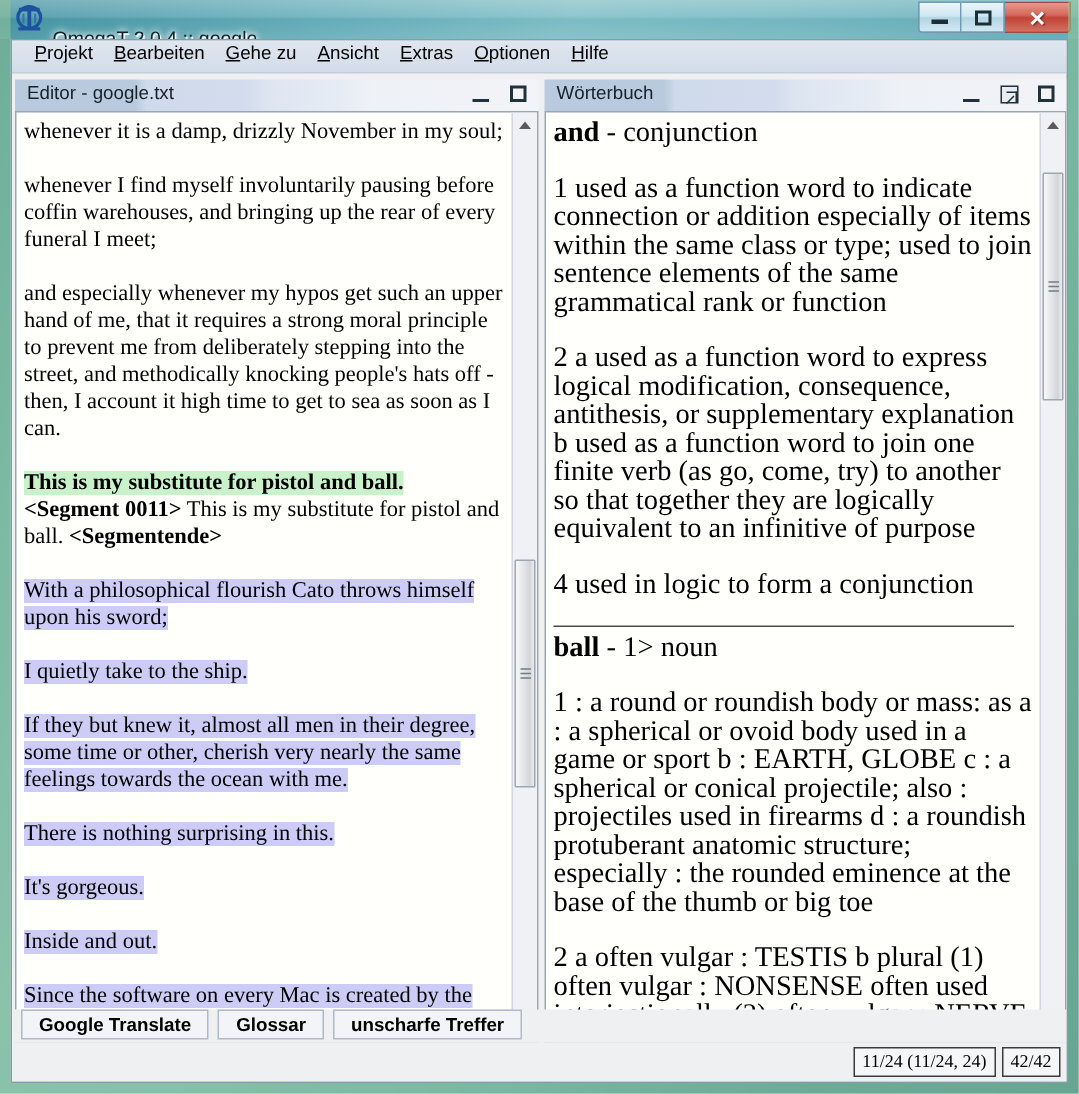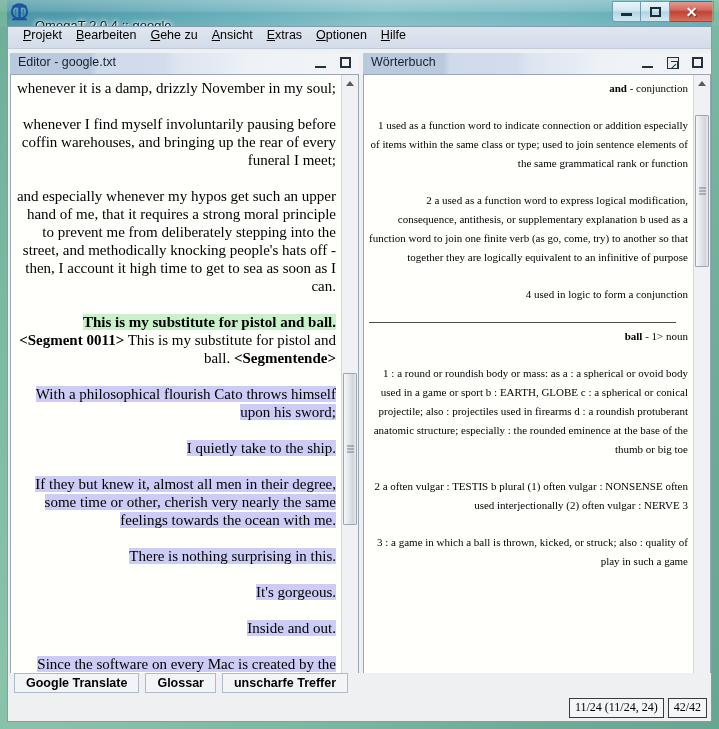--- a/index.html
+++ b/index.html
@@ -113,21 +113,20 @@
 
   
   #panes {
     position: absolute; left: 0; top: 22px;
     width: 100%; height: 648px;
   }
   .pane {
     position: absolute; top: 0;
     height: 100%;
     box-sizing: border-box;
-    text-align: right;
   }
   #pane-editor  { left: 0px;   width: 353px; }
   #pane-dict    { left: 353px; width: 352px; }
 
   .pane-title {
     position: absolute; left: 0; top: 4px;
     width: 100%; height: 21px;
     box-sizing: border-box;
   }
   .pane-title-bg {
@@ -187,21 +186,21 @@
     line-height: 18px;
     color: #000;
   }
   .textview p { margin: 0 0 18px 0; }
   .hl-green  { background: #c9f2ca; }
   .hl-lav    { background: #ccccf6; }
   .b { font-weight: bold; }
 
   .dictview {
     font-family: "Liberation Serif", serif;
-    font-size: 11px;
+    font-size: 19px;
     line-height: 19px;
   }
   .dict-line { margin: 0; white-space: normal; }
   .dict-sep {
     border: 0; border-top: 1px solid #4a4a4a;
     margin: 7px 12px 4px 0;
     height: 0;
   }
 
   

